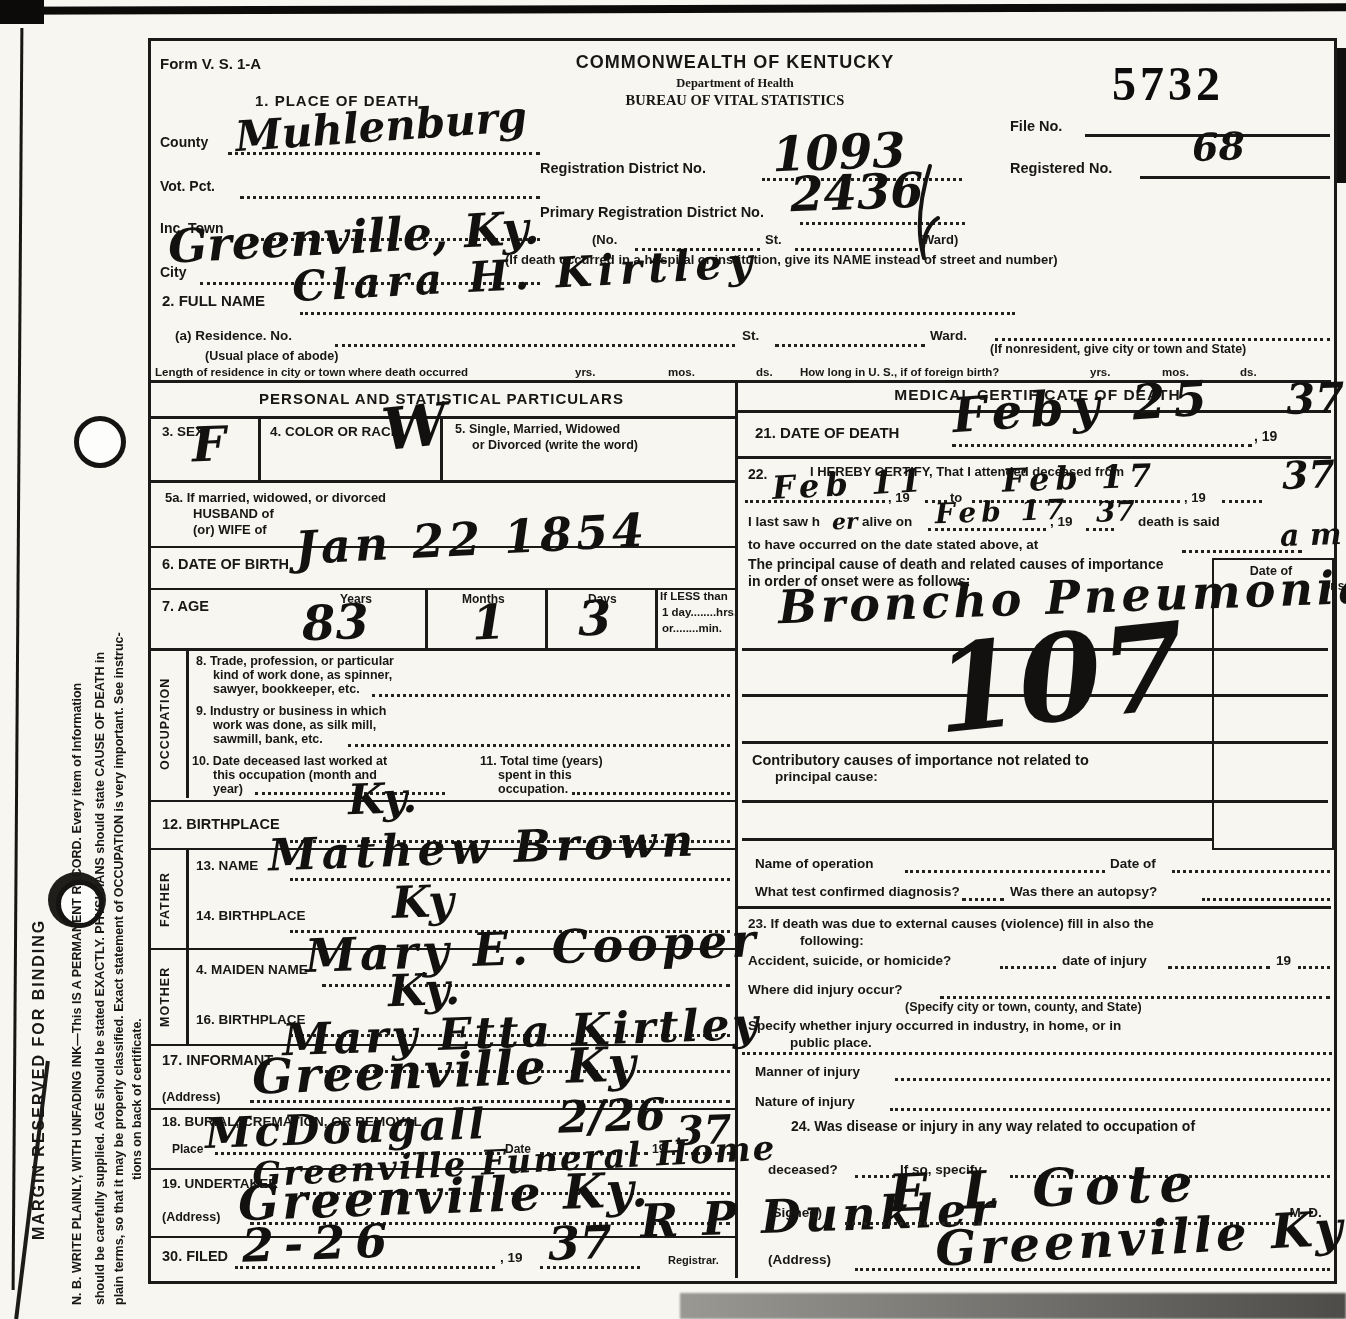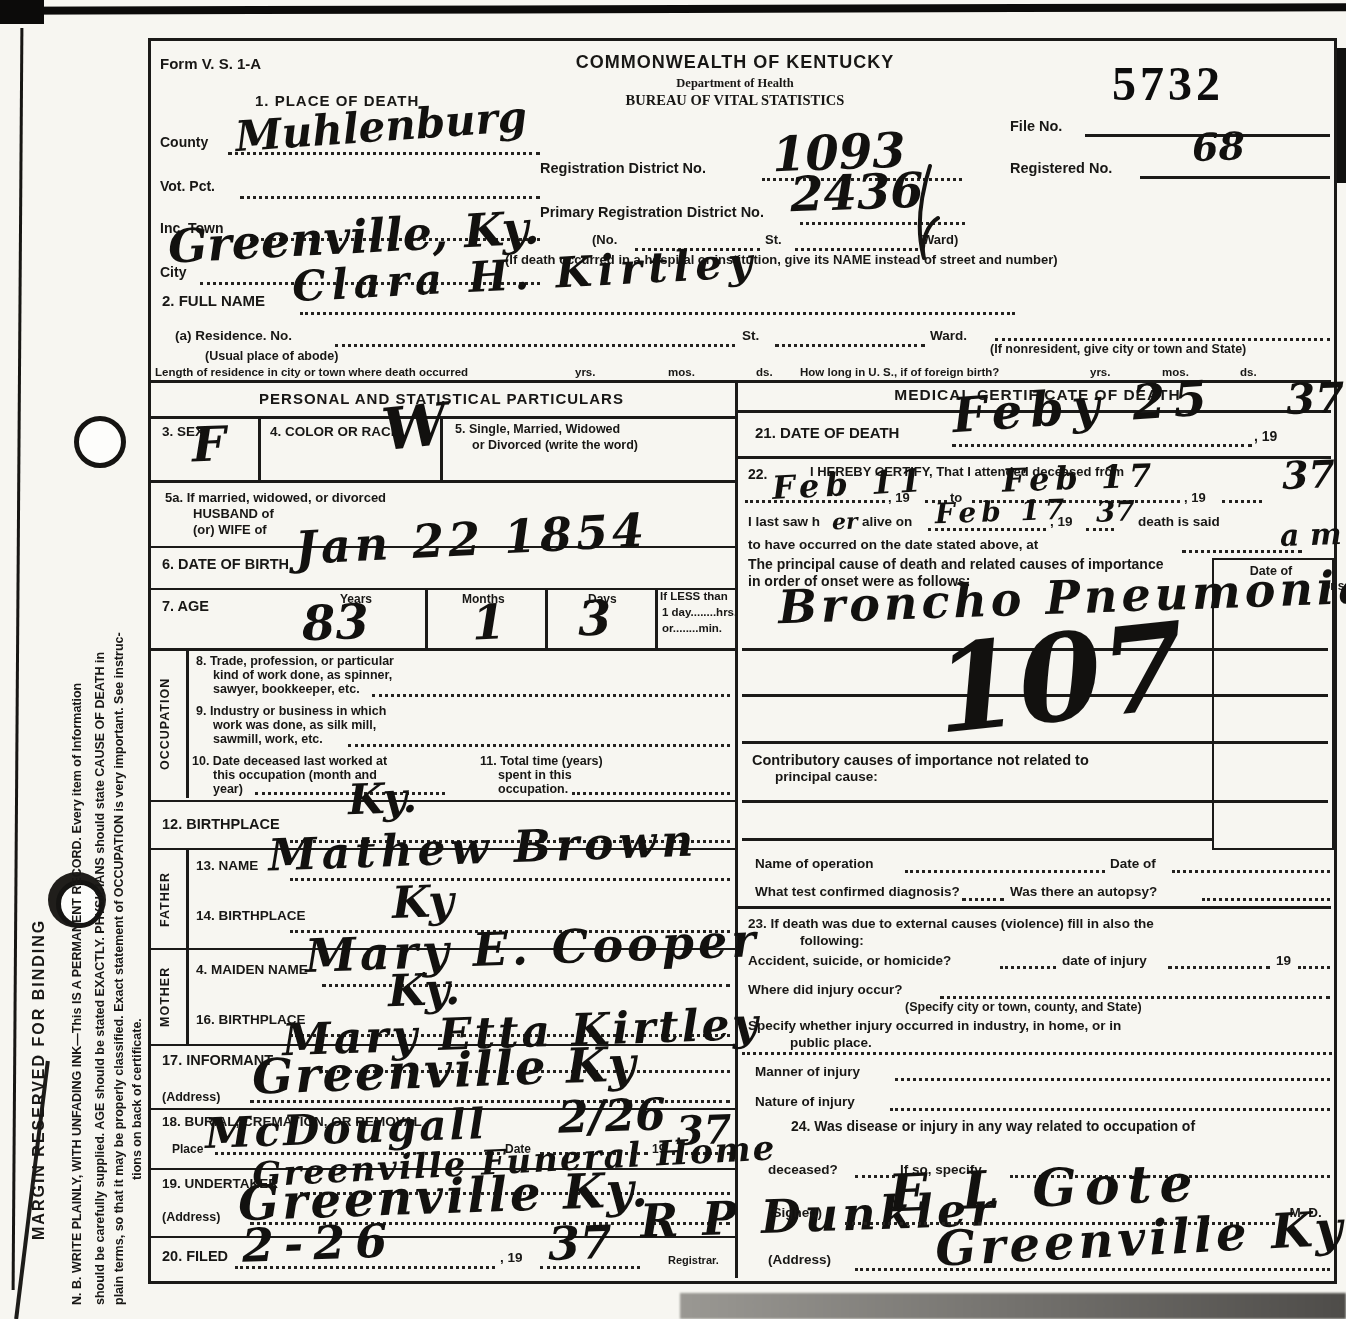--- a/index.html
+++ b/index.html
@@ -150,21 +150,21 @@
   <div class="sl" style="left:148px;top:648px;width:587px;height:2.5px;"></div>
 
   <div class="sl" style="left:186px;top:648px;width:2.5px;height:150px;"></div>
   <div class="abs lbl vert c" style="left:158px;top:654px;height:140px;font-size:12.5px;letter-spacing:1px;">OCCUPATION</div>
   <span class="abs lbl" style="left:196px;top:654px;font-size:12.5px;">8. Trade, profession, or particular</span>
   <span class="abs lbl" style="left:213px;top:668px;font-size:12.5px;">kind of work done, as spinner,</span>
   <span class="abs lbl" style="left:213px;top:682px;font-size:12.5px;">sawyer, bookkeeper, etc.</span>
   <div class="dl" style="left:372px;top:694px;width:358px;"></div>
   <span class="abs lbl" style="left:196px;top:704px;font-size:12.5px;">9. Industry or business in which</span>
   <span class="abs lbl" style="left:213px;top:718px;font-size:12.5px;">work was done, as silk mill,</span>
-  <span class="abs lbl" style="left:213px;top:732px;font-size:12.5px;">sawmill, work, etc.</span>
+  <span class="abs lbl" style="left:213px;top:732px;font-size:12.5px;">sawmill, bank, etc.</span>
   <div class="dl" style="left:348px;top:744px;width:382px;"></div>
   <span class="abs lbl" style="left:192px;top:754px;font-size:12.5px;">10. Date deceased last worked at</span>
   <span class="abs lbl" style="left:213px;top:768px;font-size:12.5px;">this occupation (month and</span>
   <span class="abs lbl" style="left:213px;top:782px;font-size:12.5px;">year)</span>
   <div class="dl" style="left:255px;top:792px;width:190px;"></div>
   <span class="abs lbl" style="left:480px;top:754px;font-size:12.5px;">11. Total time (years)</span>
   <span class="abs lbl" style="left:498px;top:768px;font-size:12.5px;">spent in this</span>
   <span class="abs lbl" style="left:498px;top:782px;font-size:12.5px;">occupation.</span>
   <div class="dl" style="left:572px;top:792px;width:158px;"></div>
   <div class="sl" style="left:148px;top:800px;width:587px;height:2px;"></div>
@@ -215,21 +215,21 @@
   <div class="sl" style="left:148px;top:1168px;width:587px;height:2px;"></div>
 
   <span class="abs lbl" style="left:162px;top:1176px;font-size:13.5px;">19. UNDERTAKER</span>
   <span class="abs hw" style="left:252px;top:1144px;font-size:34px;transform:rotate(-3deg);letter-spacing:2px;">Greenville Funeral Home</span>
   <div class="dl" style="left:300px;top:1192px;width:430px;"></div>
   <span class="abs lbl" style="left:162px;top:1210px;font-size:12.5px;">(Address)</span>
   <span class="abs hw" style="left:238px;top:1172px;font-size:48px;letter-spacing:3px;">Greenville Ky.</span>
   <div class="dl" style="left:250px;top:1222px;width:480px;"></div>
   <div class="sl" style="left:148px;top:1236px;width:587px;height:2px;"></div>
 
-  <span class="abs lbl" style="left:162px;top:1248px;font-size:14.5px;">20. FILED</span>
+  <span class="abs lbl" style="left:162px;top:1248px;font-size:14.5px;">30. FILED</span>
   <span class="abs hw" style="left:242px;top:1220px;font-size:46px;letter-spacing:10px;">2-26</span>
   <div class="dl" style="left:235px;top:1266px;width:260px;"></div>
   <span class="abs lbl" style="left:500px;top:1250px;font-size:13.5px;">, 19</span>
   <span class="abs hw" style="left:548px;top:1220px;font-size:46px;">37</span>
   <div class="dl" style="left:540px;top:1266px;width:100px;"></div>
   <span class="abs hw" style="left:640px;top:1192px;font-size:46px;letter-spacing:4px;">R P Dunkler</span>
   <span class="abs lbl" style="left:668px;top:1254px;font-size:11px;">Registrar.</span>
 
   <div class="abs lbl c" style="left:740px;top:386px;width:595px;font-size:15.5px;letter-spacing:1px;">MEDICAL CERTIFICATE OF DEATH</div>
   <div class="sl" style="left:738px;top:410px;width:593px;height:3px;"></div>

